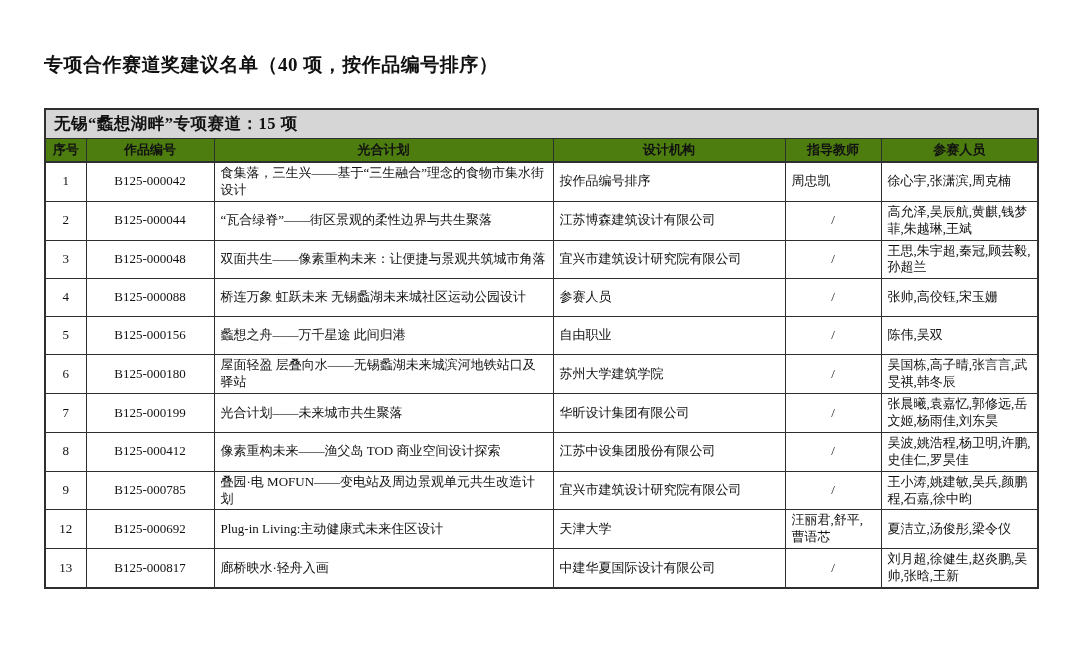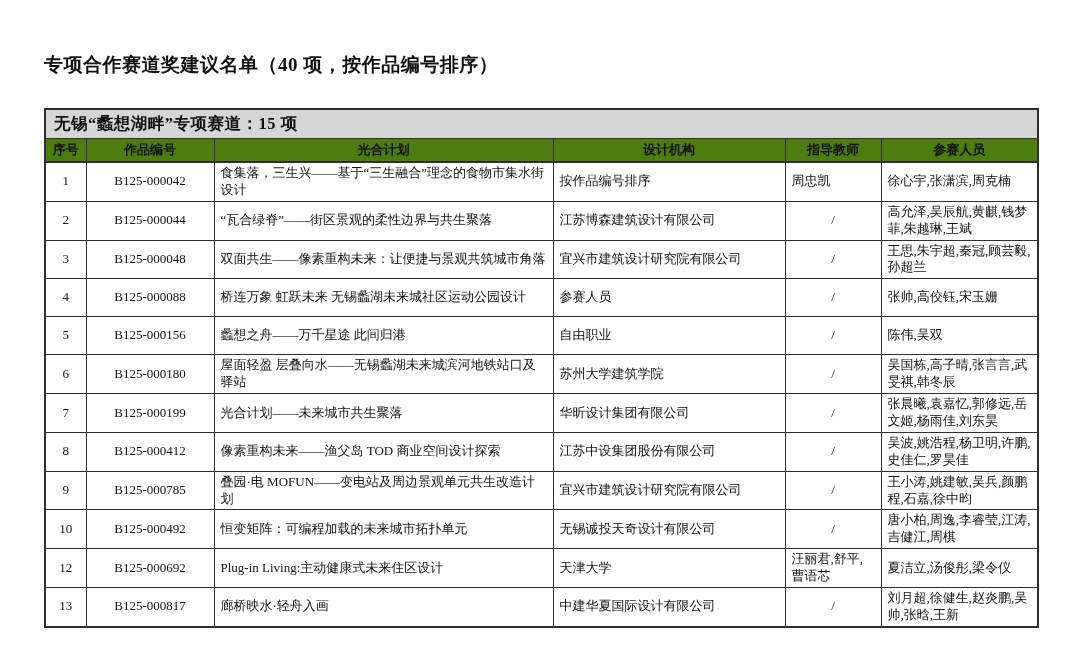--- a/index.html
+++ b/index.html
@@ -161,28 +161,20 @@
     </tr>
         <tr>
       <td class="c-no">9</td>
       <td class="c-code">B125-000785</td>
       <td class="c-name">叠园·电 MOFUN——变电站及周边景观单元共生改造计划</td>
       <td class="c-org">宜兴市建筑设计研究院有限公司</td>
       <td class="c-advisor center">/</td>
       <td class="c-members">王小涛,姚建敏,吴兵,颜鹏程,石嘉,徐中昀</td>
     </tr>
         <tr>
-      <td class="c-no">10</td>
-      <td class="c-code">B125-000492</td>
-      <td class="c-name">恒变矩阵：可编程加载的未来城市拓扑单元</td>
-      <td class="c-org">无锡诚投天奇设计有限公司</td>
-      <td class="c-advisor center">/</td>
-      <td class="c-members">唐小柏,周逸,李睿莹,江涛,吉健江,周棋</td>
-    </tr>
-        <tr>
       <td class="c-no">12</td>
       <td class="c-code">B125-000692</td>
       <td class="c-name">Plug-in Living:主动健康式未来住区设计</td>
       <td class="c-org">天津大学</td>
       <td class="c-advisor">汪丽君,舒平,曹语芯</td>
       <td class="c-members">夏洁立,汤俊彤,梁令仪</td>
     </tr>
         <tr>
       <td class="c-no">13</td>
       <td class="c-code">B125-000817</td>

